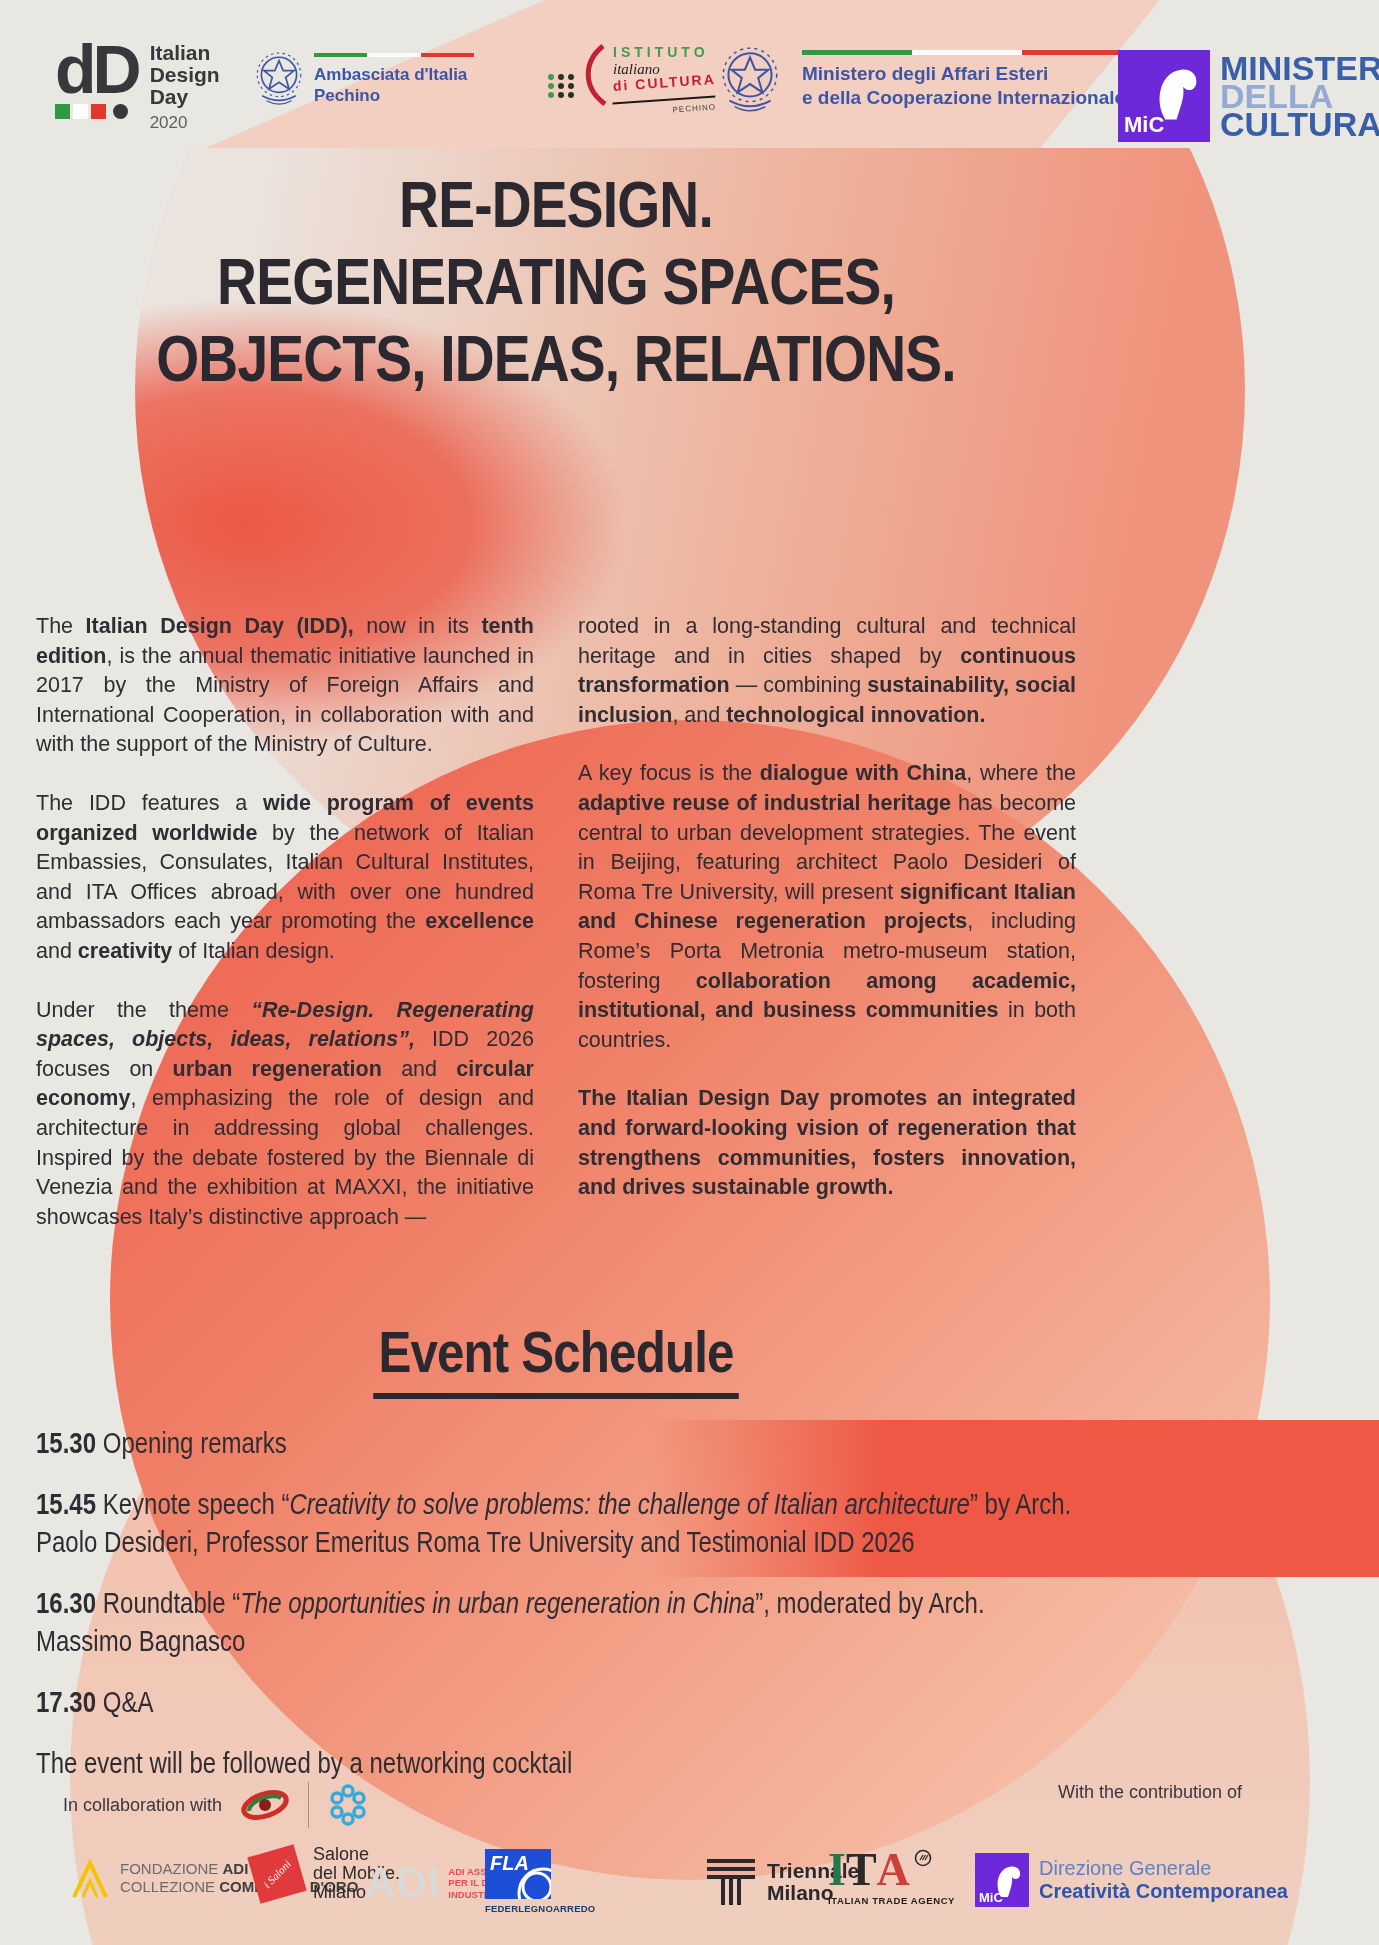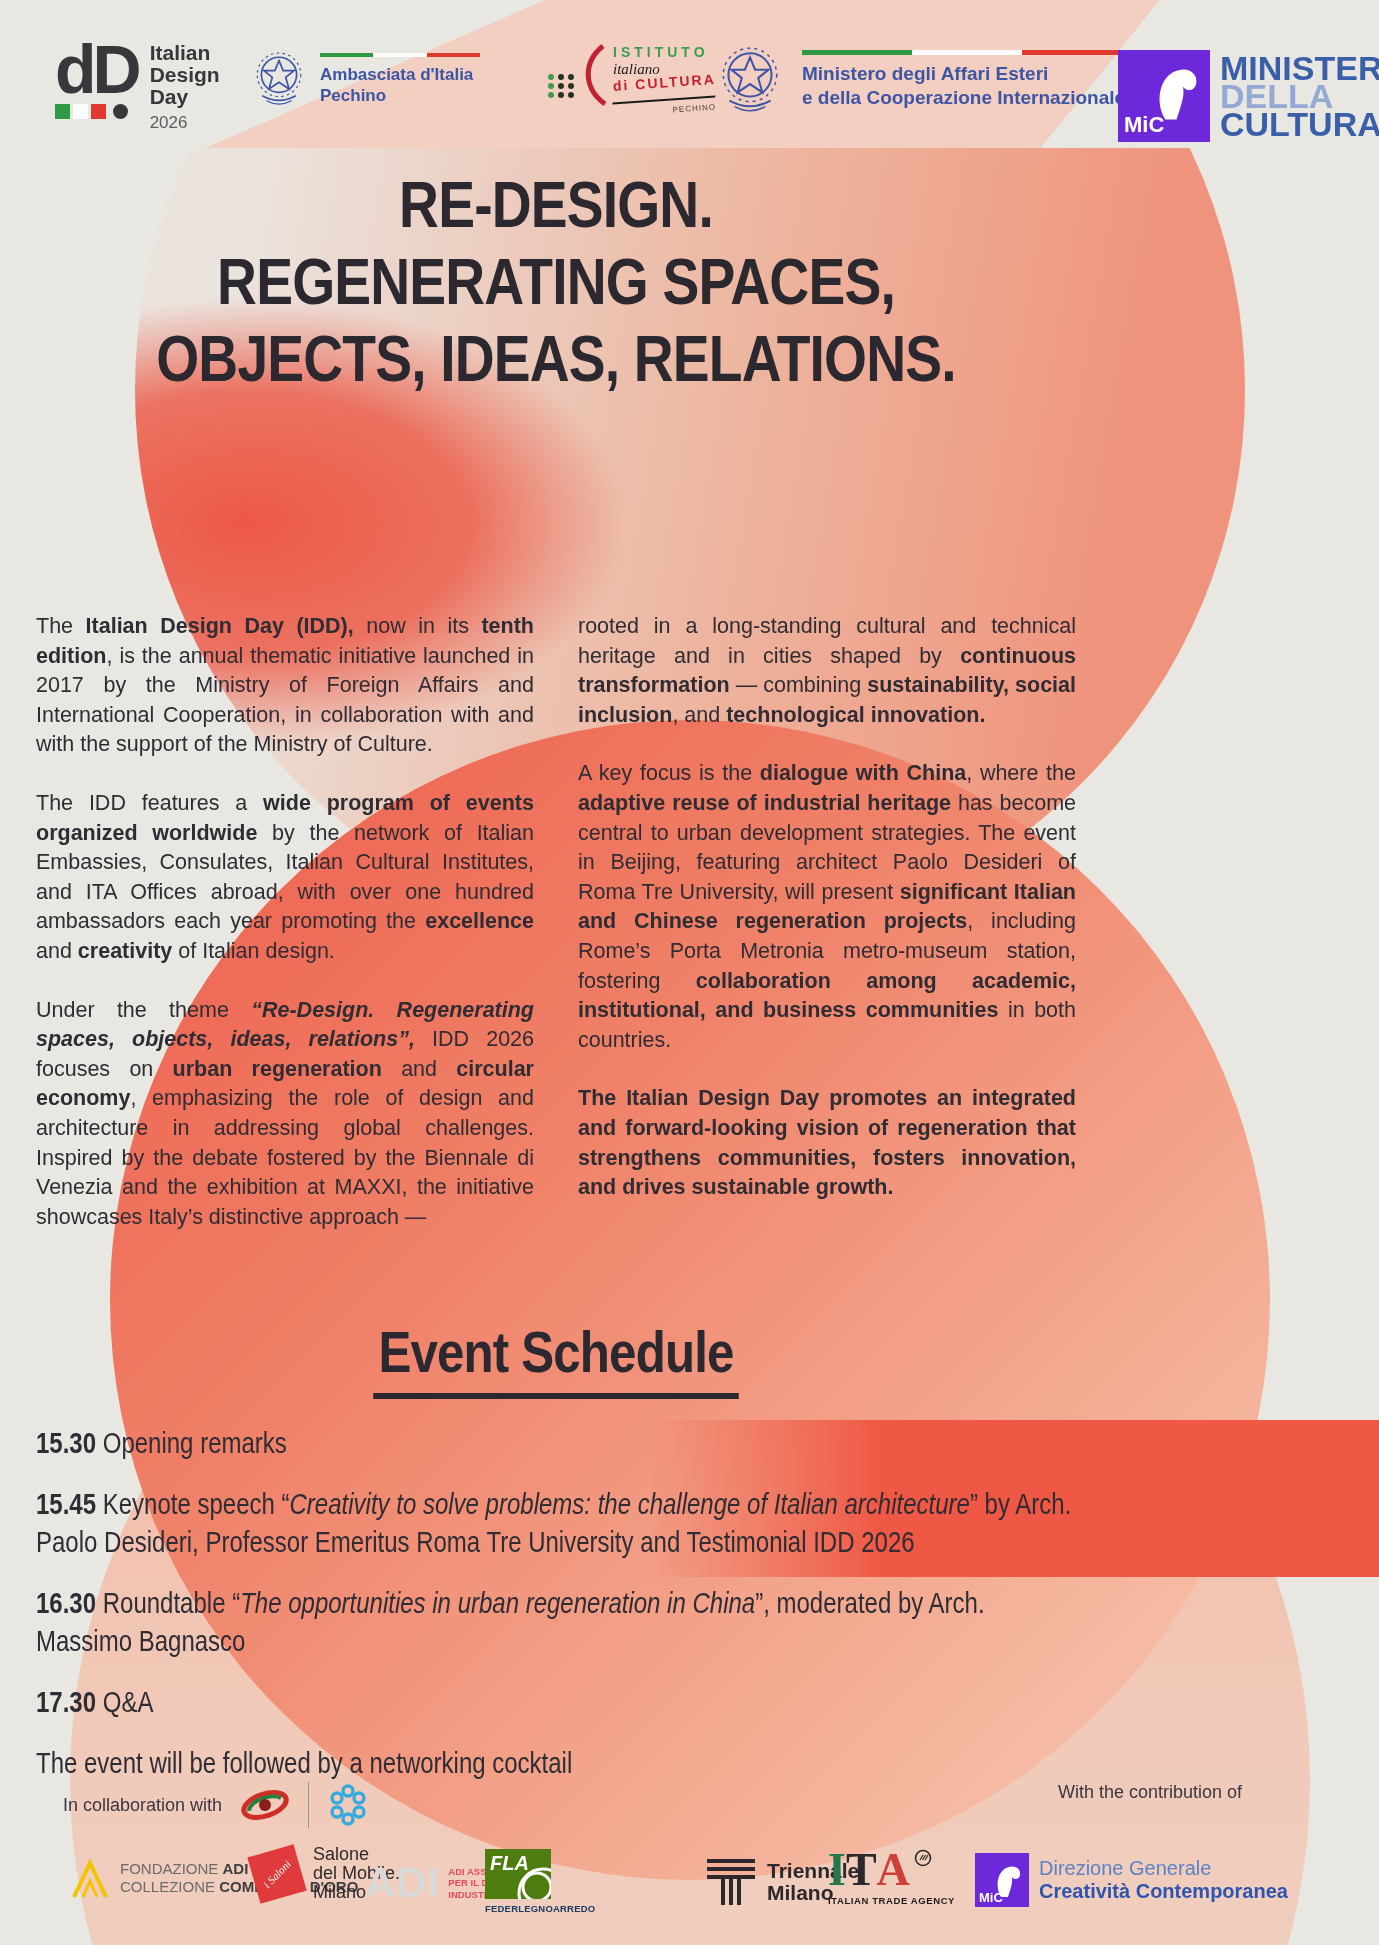--- a/index.html
+++ b/index.html
@@ -24,21 +24,21 @@
   .logos{position:absolute;top:0;left:0;width:1203px;height:152px;z-index:5;}
   .logo-group{position:absolute;display:flex;align-items:center;}
   .idd{left:55px;top:40px;gap:12px;align-items:flex-start;}
   .idd-dd{font-size:68px;font-weight:800;letter-spacing:-4px;line-height:58px;color:#3a373c;}
   .idd-flagrow{display:flex;gap:3px;margin-top:6px;align-items:center;}
   .idd-flagrow .sq{width:15px;height:15px;display:inline-block;}
   .sq-g{background:#2f9a43;} .sq-w{background:#fdfdfd;} .sq-r{background:#e0392f;}
   .idd-dot{width:15px;height:15px;border-radius:50%;background:#3a373c;display:inline-block;margin-left:4px;}
   .idd-text{display:flex;flex-direction:column;font-weight:700;font-size:21px;line-height:22px;color:#3a373c;margin-top:2px;}
   .idd-year{font-weight:400;font-size:17px;color:#5f5c63;margin-top:4px;}
-  .embassy{left:248px;top:46px;gap:10px;}
+  .embassy{left:248px;top:46px;gap:4px;}
   .mfa{left:712px;top:40px;gap:14px;}
   .gov-text{display:flex;flex-direction:column;}
   .flagline{display:flex;height:4px;margin-bottom:7px;}
   .flagline i{flex:1;} .fl-g{background:#2f9a43;} .fl-w{background:#fbfbfb;} .fl-r{background:#e0392f;}
   .gov-name{color:#3d55a5;font-weight:700;font-size:17px;line-height:21px;}
   .mfa .gov-name{font-size:19px;line-height:24px;}
   .iic{left:548px;top:44px;gap:6px;align-items:flex-start;}
   .iic-dots{display:grid;grid-template-columns:repeat(3,7px);grid-gap:3px;margin-top:30px;}
   .iic-dots i{width:6px;height:6px;border-radius:50%;background:#28321f;}
   .iic-dots i:nth-child(3n+1){background:#3f9c4e;}
@@ -89,21 +89,21 @@
   .fond-text{font-size:15px;line-height:18px;color:#6b6b6b;}
   .fond-text .b{color:#3f3f3f;}
   .salone{left:253px;top:0;gap:12px;}
   .salone-badge{width:48px;height:48px;background:#e03a3c;transform:rotate(-16deg);display:flex;align-items:center;justify-content:center;}
   .salone-badge span{color:#fff;font-family:"Liberation Serif",serif;font-style:italic;font-size:11px;transform:rotate(-30deg);}
   .salone-text{font-family:Liberation Sans, sans-serif;font-size:18px;line-height:19px;color:#2f2b2c;display:flex;flex-direction:column;}
   .adi{left:365px;top:14px;gap:8px;}
   .adi-big{font-size:42px;font-weight:700;color:#d9d9d7;letter-spacing:1px;}
   .adi-red{display:flex;flex-direction:column;font-size:9.5px;line-height:11.5px;font-weight:700;color:#e94a5a;}
   .fla{left:485px;top:4px;flex-direction:column;align-items:flex-start;gap:4px;}
-  .fla-box{position:relative;width:66px;height:50px;background:#4d7c0f;overflow:hidden;}
+  .fla-box{position:relative;width:66px;height:50px;background:#1d4ed8;overflow:hidden;}
   .fla-box span{position:absolute;left:5px;top:3px;color:#fff;font-weight:700;font-size:20px;font-style:italic;}
   .fla-sub{font-size:9.5px;font-weight:700;color:#1c3a63;letter-spacing:.2px;}
   .trien{left:705px;top:12px;gap:10px;}
   .trien-text{font-size:21px;line-height:22px;font-weight:700;color:#2c272b;display:flex;flex-direction:column;}
   .ita{left:828px;top:2px;flex-direction:column;align-items:flex-start;gap:2px;}
   .ita-word{font-family:"Liberation Serif",serif;font-size:46px;line-height:46px;font-weight:700;display:flex;align-items:flex-start;}
   .ita-i{color:#23774b;} .ita-t{color:#2a2a2a;} .ita-a{color:#cf3f39;}
   .ita-reg{margin-left:4px;margin-top:2px;}
   .ita-sub{font-size:9.5px;font-weight:700;color:#1d1d1b;letter-spacing:.6px;}
   .dgcc{left:975px;top:8px;gap:10px;}
@@ -134,21 +134,21 @@
           <span class="sq sq-g"></span>
           <span class="sq sq-w"></span>
           <span class="sq sq-r"></span>
           <span class="idd-dot"></span>
         </div>
       </div>
       <div class="idd-text">
         <span>Italian</span>
         <span>Design</span>
         <span>Day</span>
-        <span class="idd-year">2026</span>
+        <span class="idd-year">2020</span>
       </div>
     </div>
 
     <div class="logo-group embassy">
       <svg width="62" height="66" viewBox="0 0 74 74">
         <g fill="none" stroke="#3d55a5" stroke-width="2">
           <circle cx="37" cy="32" r="21"></circle>
           <circle cx="37" cy="32" r="26" stroke-width="1.4" stroke-dasharray="3 4"></circle>
           <path d="M37 15 L42 27 L55 27 L45 35 L49 49 L37 41 L25 49 L29 35 L19 27 L32 27 Z"></path>
           <path d="M17 57 Q37 68 57 57"></path>

